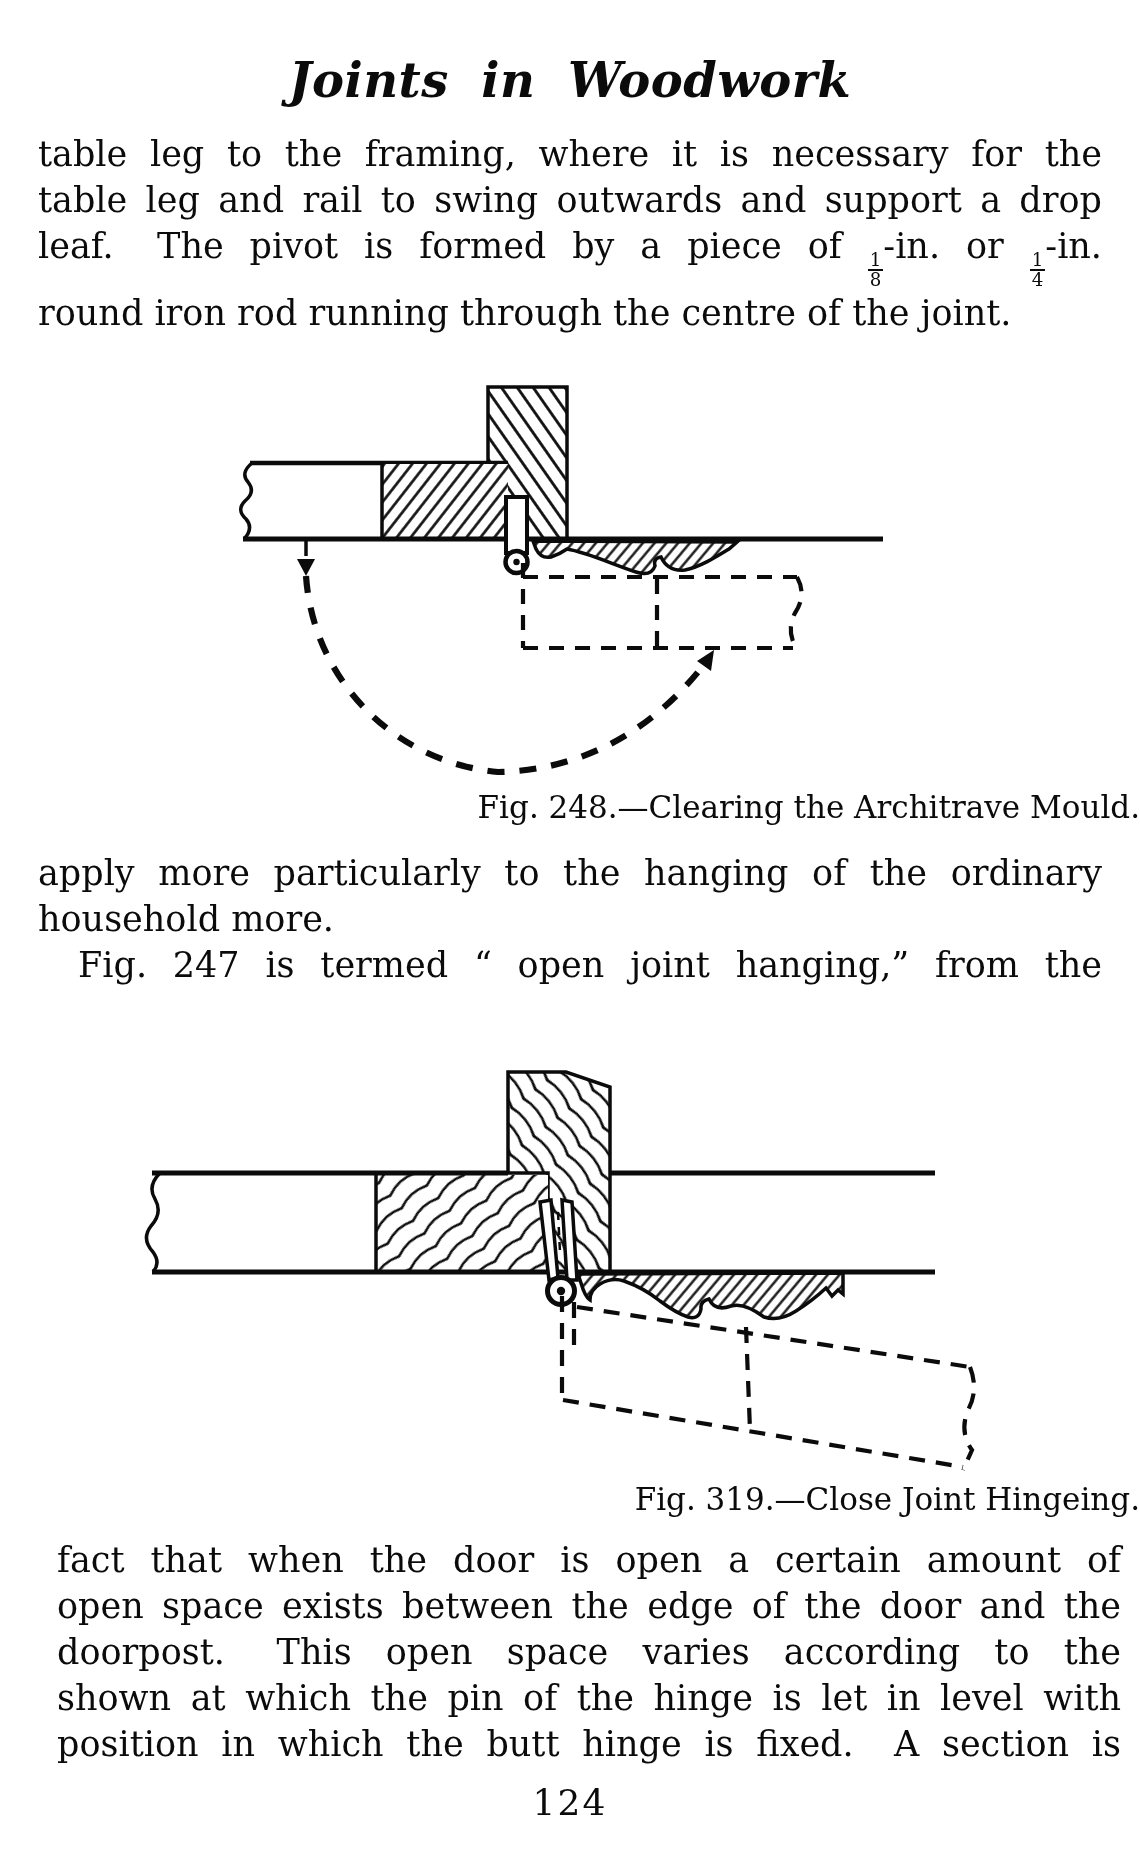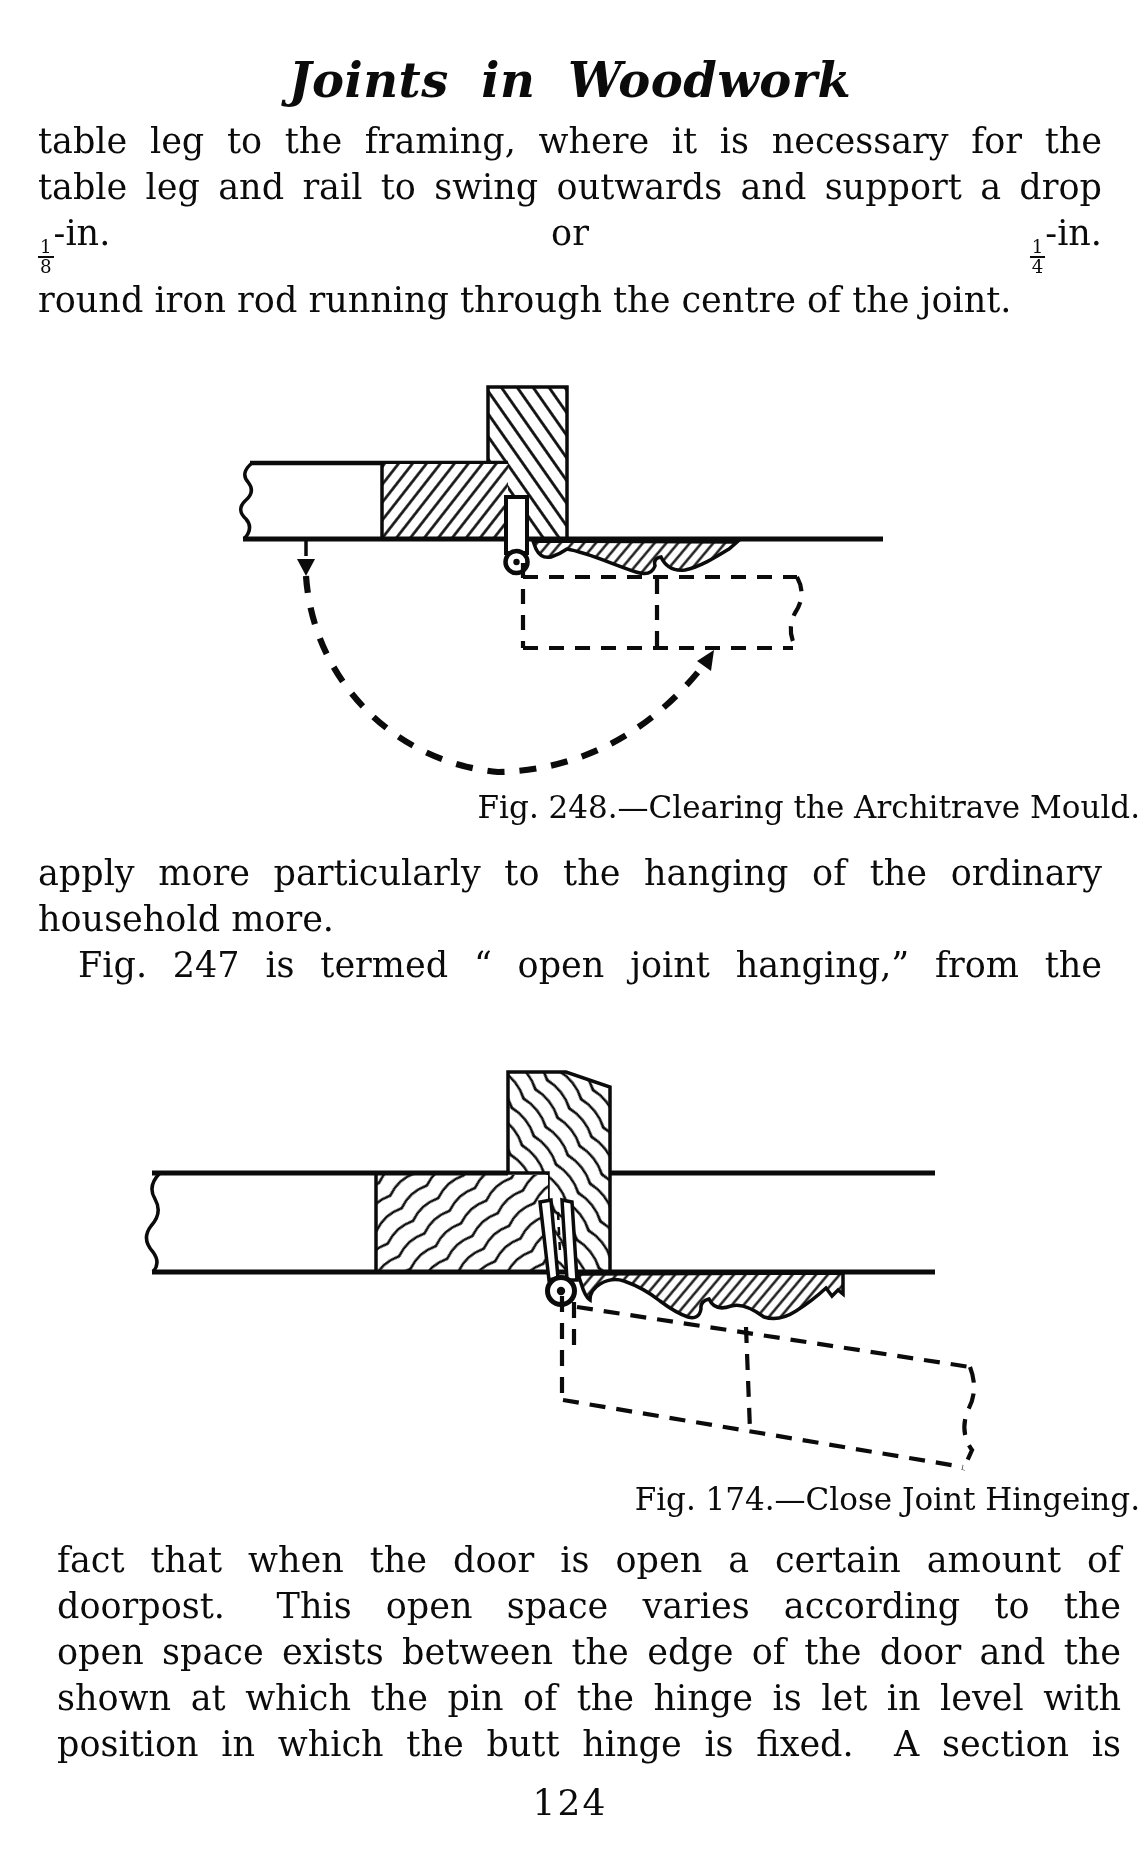--- a/index.html
+++ b/index.html
@@ -24,24 +24,24 @@
   .frac .num{border-bottom:2px solid #0b0b0b;padding:0 2px;}
   svg{display:block;}
 </style>
 </head>
 <body>
 
 <div id="page">
 
   <div id="title" class="abs">Joints in Woodwork</div>
 
-  <div class="abs body-block" style="top:118px;">
+  <div class="abs body-block" style="top:131px;">
     <div class="tline">table leg to the framing, where it is necessary for the</div>
     <div class="tline">table leg and rail to swing outwards and support a drop</div>
-    <div class="tline"><span class="frac">
+    <div class="tline"><span>leaf.  The pivot is formed by a piece of </span><span class="frac">
           <span class="num">1</span>
           <span class="den">8</span>
         </span><span>-in. or </span><span class="frac">
           <span class="num">1</span>
           <span class="den">4</span>
         </span><span>-in.</span></div>
     <div class="tline noj">round iron rod running through the centre of the joint.</div>
   </div>
 
   <svg class="abs" style="left:200px;top:318px;" width="724" height="470" viewBox="200 318 724 470">
@@ -139,25 +139,25 @@
     <g stroke="#0b0b0b" stroke-width="4.2" stroke-dasharray="16 11" fill="none">
       <line x1="562" y1="1296" x2="562" y2="1400"></line>
       <line x1="574" y1="1302" x2="574" y2="1352"></line>
       <line x1="577" y1="1307" x2="970" y2="1367"></line>
       <line x1="563" y1="1400" x2="963" y2="1467"></line>
       <line x1="746" y1="1327" x2="750" y2="1430"></line>
       <path d="M970,1367 Q979,1390 968,1410 Q959,1432 972,1450 L963,1470"></path>
     </g>
   </svg>
 
-  <div class="abs caption" style="top:1481px;">Fig. 174.—Close Joint Hingeing.</div>
+  <div class="abs caption" style="top:1481px;">Fig. 319.—Close Joint Hingeing.</div>
 
   <div class="abs body-block" style="top:1537px;margin-left:19px;">
     <div class="tline">fact that when the door is open a certain amount of</div>
+    <div class="tline">open space exists between the edge of the door and the</div>
     <div class="tline">doorpost.  This open space varies according to the</div>
-    <div class="tline">open space exists between the edge of the door and the</div>
     <div class="tline">shown at which the pin of the hinge is let in level with</div>
     <div class="tline">position in which the butt hinge is fixed.  A section is</div>
   </div>
 
   <div id="pageno" class="abs">124</div>
 
 </div>
 
 </body></html>

